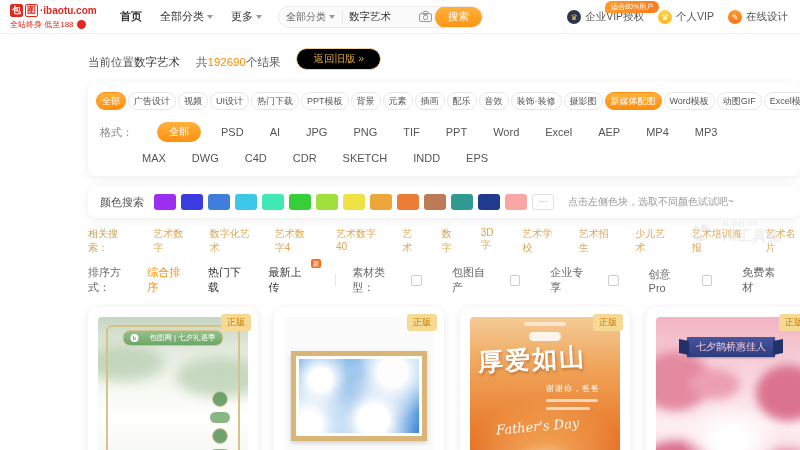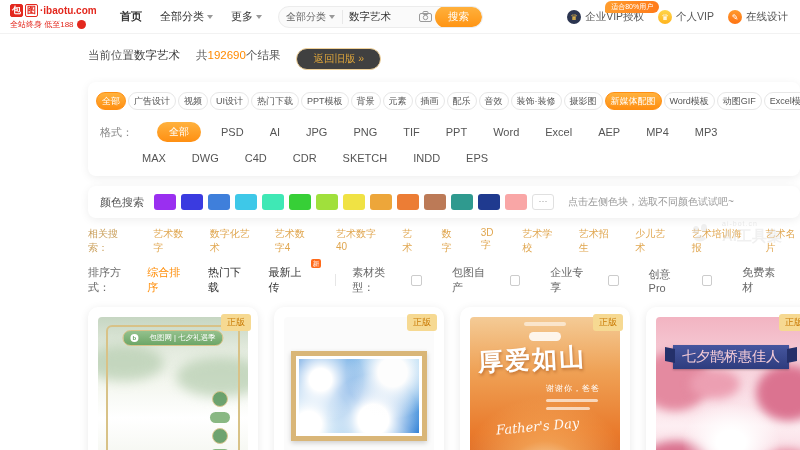--- a/index.html
+++ b/index.html
@@ -36,24 +36,24 @@
   .vip-item { display:flex; align-items:center; gap:4px; font-size:10.5px; color:#555; cursor:pointer; }
   .ic-circle { width:14px; height:14px; border-radius:50%; display:flex; align-items:center;
                justify-content:center; font-size:8px; }
   .ic-ent { background:#2b3550; color:#f3c14b; }
   .ic-per { background:linear-gradient(180deg,#ffd54a,#ffb41e); color:#fff; }
   .ic-des { background:linear-gradient(180deg,#ff9a2e,#ff7312); color:#fff; }
   .vip-bubble { position:absolute; top:1px; left:38px; background:linear-gradient(90deg,#ff9d2e,#ff7a1a);
                 color:#fff; font-size:7px; padding:1px 6px; border-radius:7px 7px 7px 2px; white-space:nowrap; }
 
   
-  .crumb-row { margin:14px 0 0 88px; display:flex; align-items:flex-start; gap:16px; font-size:11.5px; color:#555; }
+  .crumb-row { margin:14px 0 0 88px; display:flex; align-items:flex-end; gap:16px; font-size:11.5px; color:#555; }
   .crumb b { font-weight:normal; color:#333; }
   .count-num { color:#ff8a00; }
-  .back-btn { border:1px solid #f0d29b; color:#d9a23b; background:#404040; font-size:10.5px;
+  .back-btn { border:1px solid #f0d29b; color:#d9a23b; background:#000000; font-size:10.5px;
               padding:3px 16px; border-radius:12px; cursor:pointer; }
 
   
   .fcard { width:712px; margin:12px 0 0 88px; background:#fff; border-radius:8px;
            box-shadow:0 2px 10px rgba(0,0,0,.07); padding:10px 8px 12px 8px; }
   .cat-row { display:flex; align-items:center; gap:2px; white-space:nowrap; }
   .pill { font-size:9px; color:#555; background:#fff; border:1px solid #e7e7e7; border-radius:9px;
           height:18px; line-height:16px; padding:0 5px; cursor:pointer; }
   .pill.active { background:linear-gradient(180deg,#ffb23e,#ff8f12); border-color:#ff8f12; color:#fff; }
   .fmt-row { display:flex; align-items:center; margin-top:12px; font-size:11px; color:#555; }
@@ -165,22 +165,22 @@
   
   .p4 { background:linear-gradient(180deg,#f2b4c2 0%,#f8d6df 28%,#fdeef2 52%,#f6c9d5 78%,#f0aabe 100%); }
   .bl { position:absolute; border-radius:50%; filter:blur(5px); }
   .b1 { width:70px; height:60px; left:-16px; top:34px; background:#e48aa0; }
   .b2 { width:64px; height:56px; right:-14px; top:48px; background:#db7390; }
   .b3 { width:80px; height:60px; left:-20px; bottom:26px; background:#d9718e; }
   .b4 { width:70px; height:56px; right:-16px; bottom:22px; background:#e48aa0; }
   .b5 { width:50px; height:30px; left:34px; top:52px; background:#ec9fb2; }
   .p4-mountain { position:absolute; top:86px; left:26px; width:98px; height:78px;
                  background:radial-gradient(closest-side,#ffffff 30%, rgba(255,255,255,0) 100%); }
-  .p4-ribbon { position:absolute; top:28px; left:50%; transform:translateX(-50%);
-               background:linear-gradient(180deg,#46569f,#2e3c7e); color:#f6cdd8; font-size:14px;
+  .p4-ribbon { position:absolute; top:20px; left:50%; transform:translateX(-50%);
+               background:linear-gradient(180deg,#46569f,#2e3c7e); color:#f6cdd8; font-size:10px;
                padding:3px 9px; white-space:nowrap; z-index:3; box-shadow:0 1px 2px rgba(0,0,0,.25);text-align:right; }
   .p4-ribbon::before, .p4-ribbon::after { content:""; position:absolute; top:3px; width:10px; height:14px;
                background:#24306a; z-index:-1; }
   .p4-ribbon::before { left:-8px; transform:skewY(12deg); }
   .p4-ribbon::after { right:-8px; transform:skewY(-12deg); }
 </style>
 </head>
 <body>
 
 <div class="hdr">

